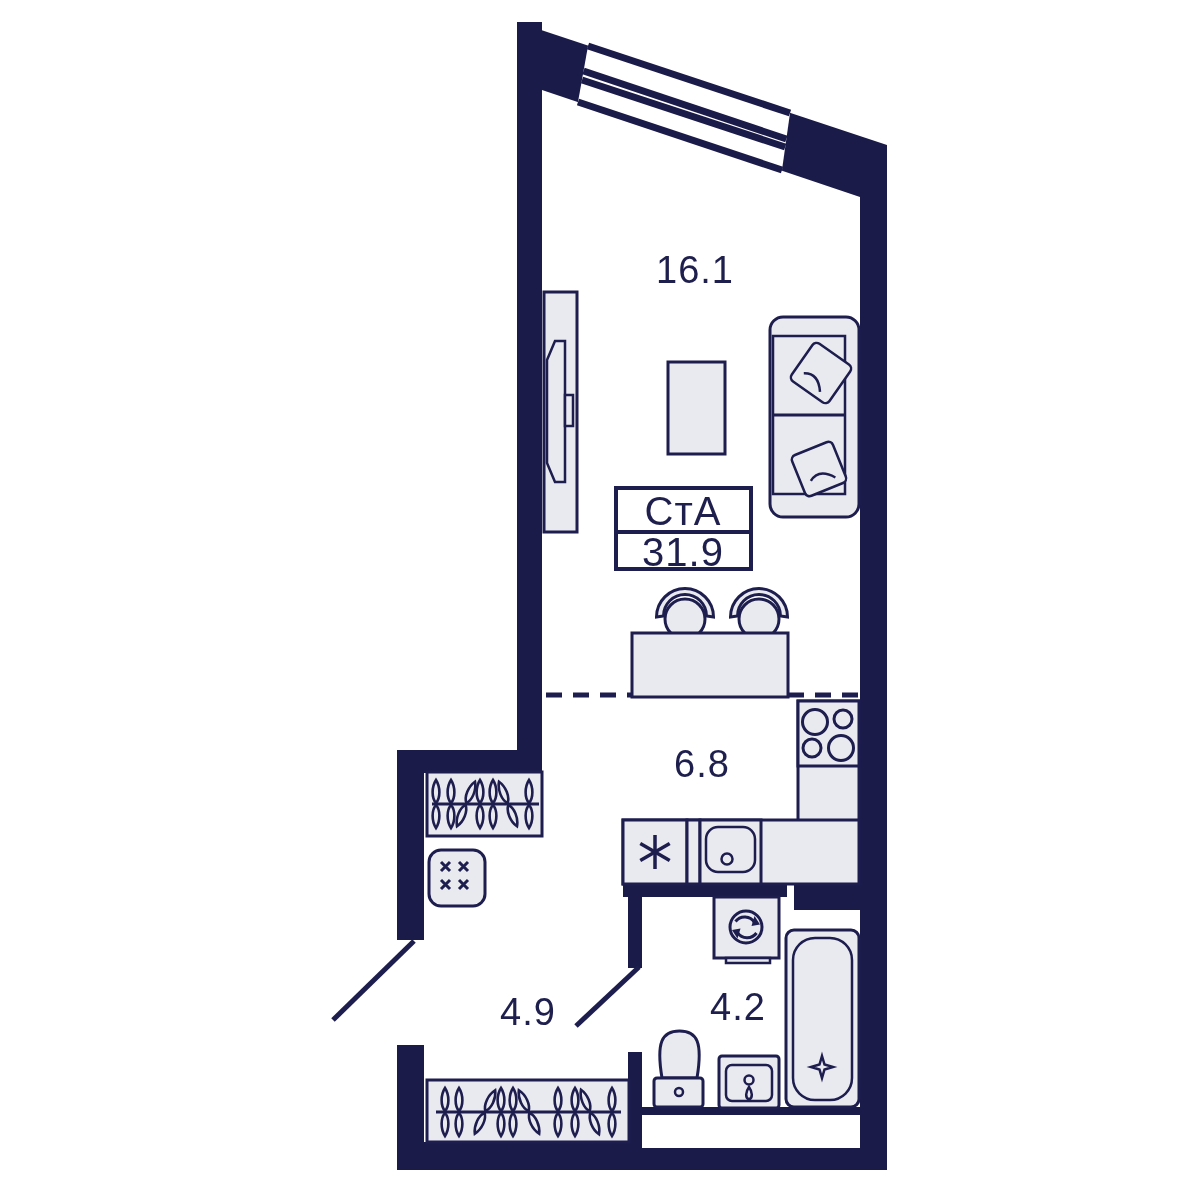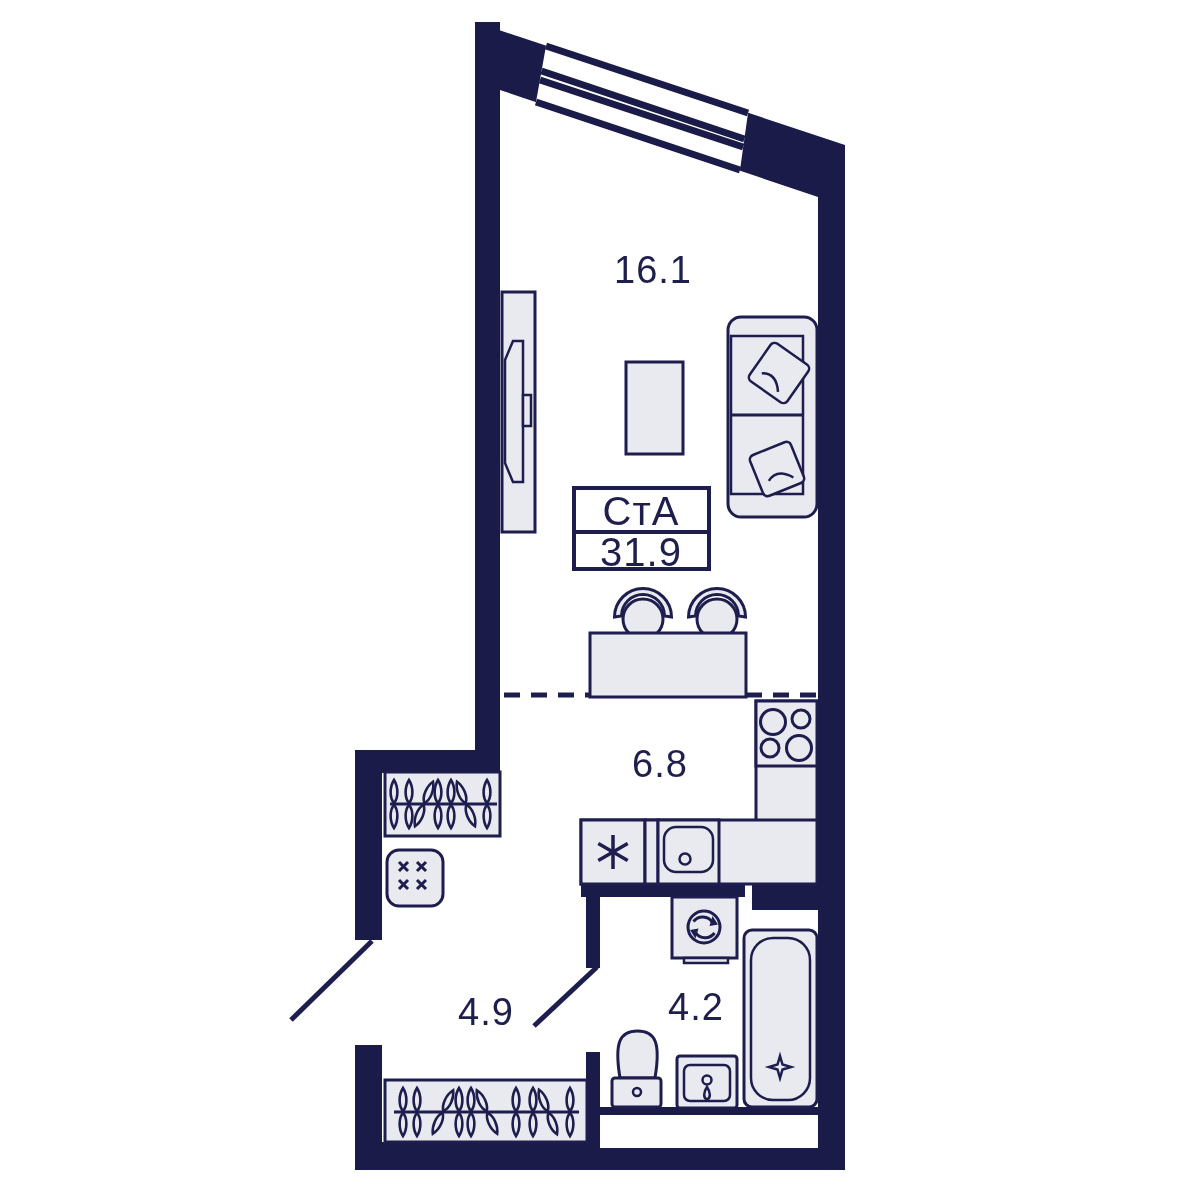--- a/index.html
+++ b/index.html
@@ -1,16 +1,16 @@
 <!DOCTYPE html>
 <html><head>
 <meta charset="utf-8">
 <style>
   html,body{margin:0;padding:0;background:#ffffff;}
-  .stage{width:1074px;height:1200px;position:relative;background:#ffffff;}
+  .stage{width:1074px;height:1200px;position:relative;background:#ffffff;padding-left:42px;}
   svg{display:block;}
   svg text{
     font-family:"Liberation Sans","DejaVu Sans",sans-serif;
     fill:#1f1f4e;
   }
   .area-label{font-size:38px;letter-spacing:1px;}
   .unit-label{font-size:40px;letter-spacing:1px;}
   .wall{fill:#1b1b4a;}
   .fix{fill:#e9e9f0;stroke:#1d1d4e;stroke-width:3;}
   .fixthin{fill:#e9e9f0;stroke:#1d1d4e;stroke-width:2.5;}

